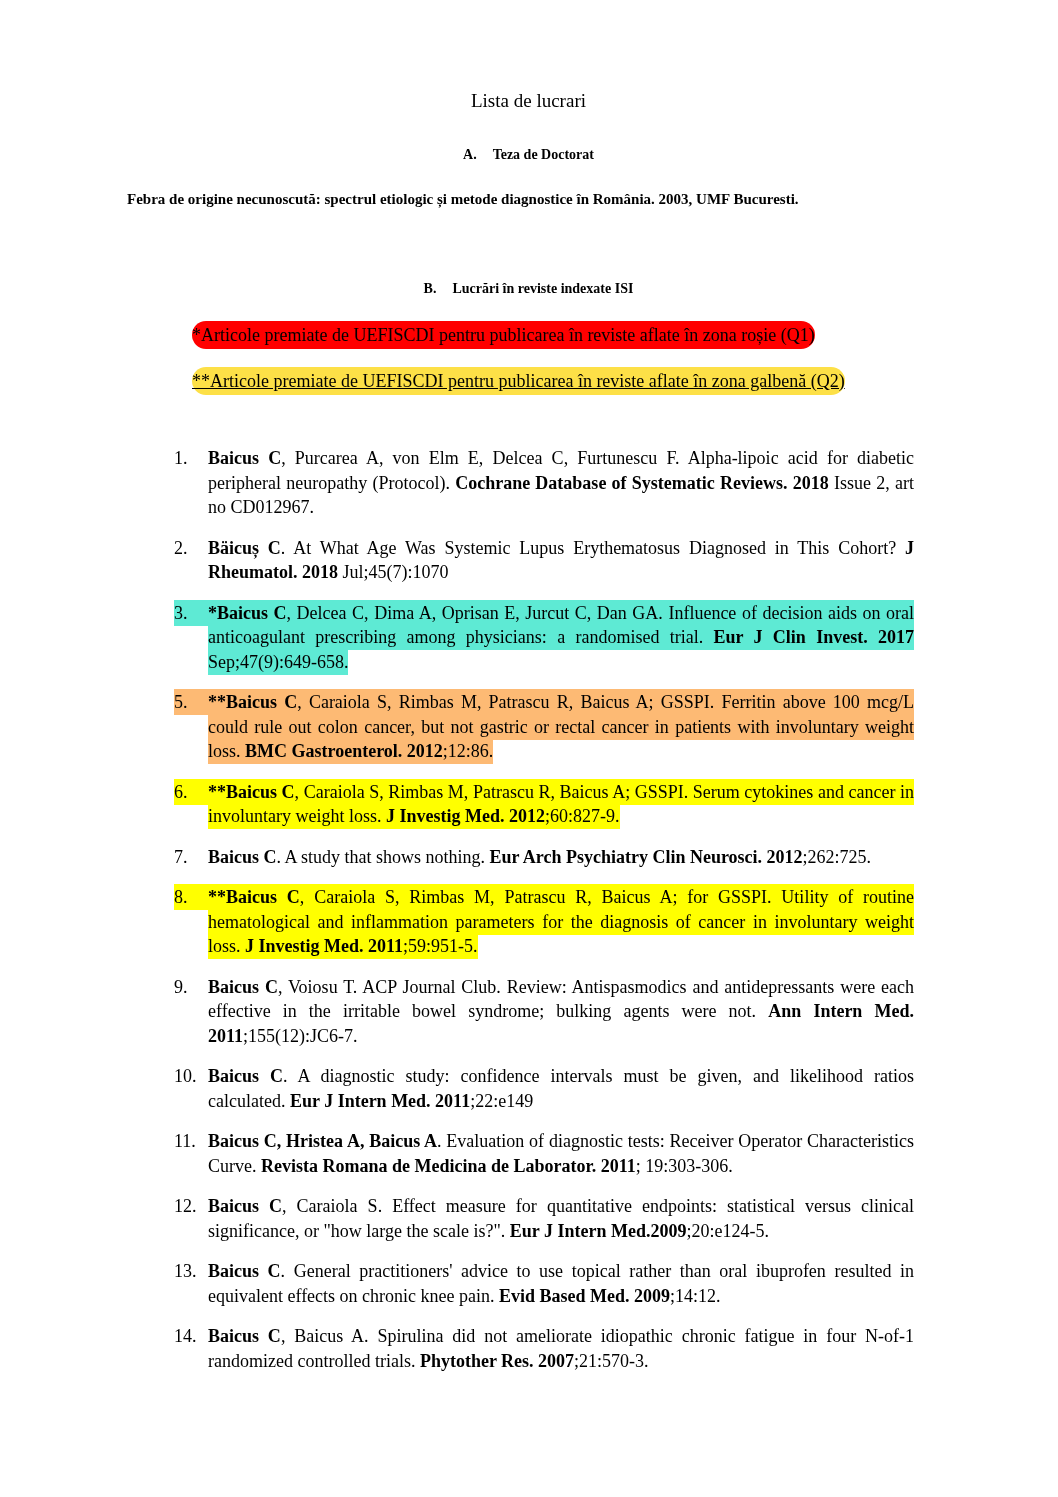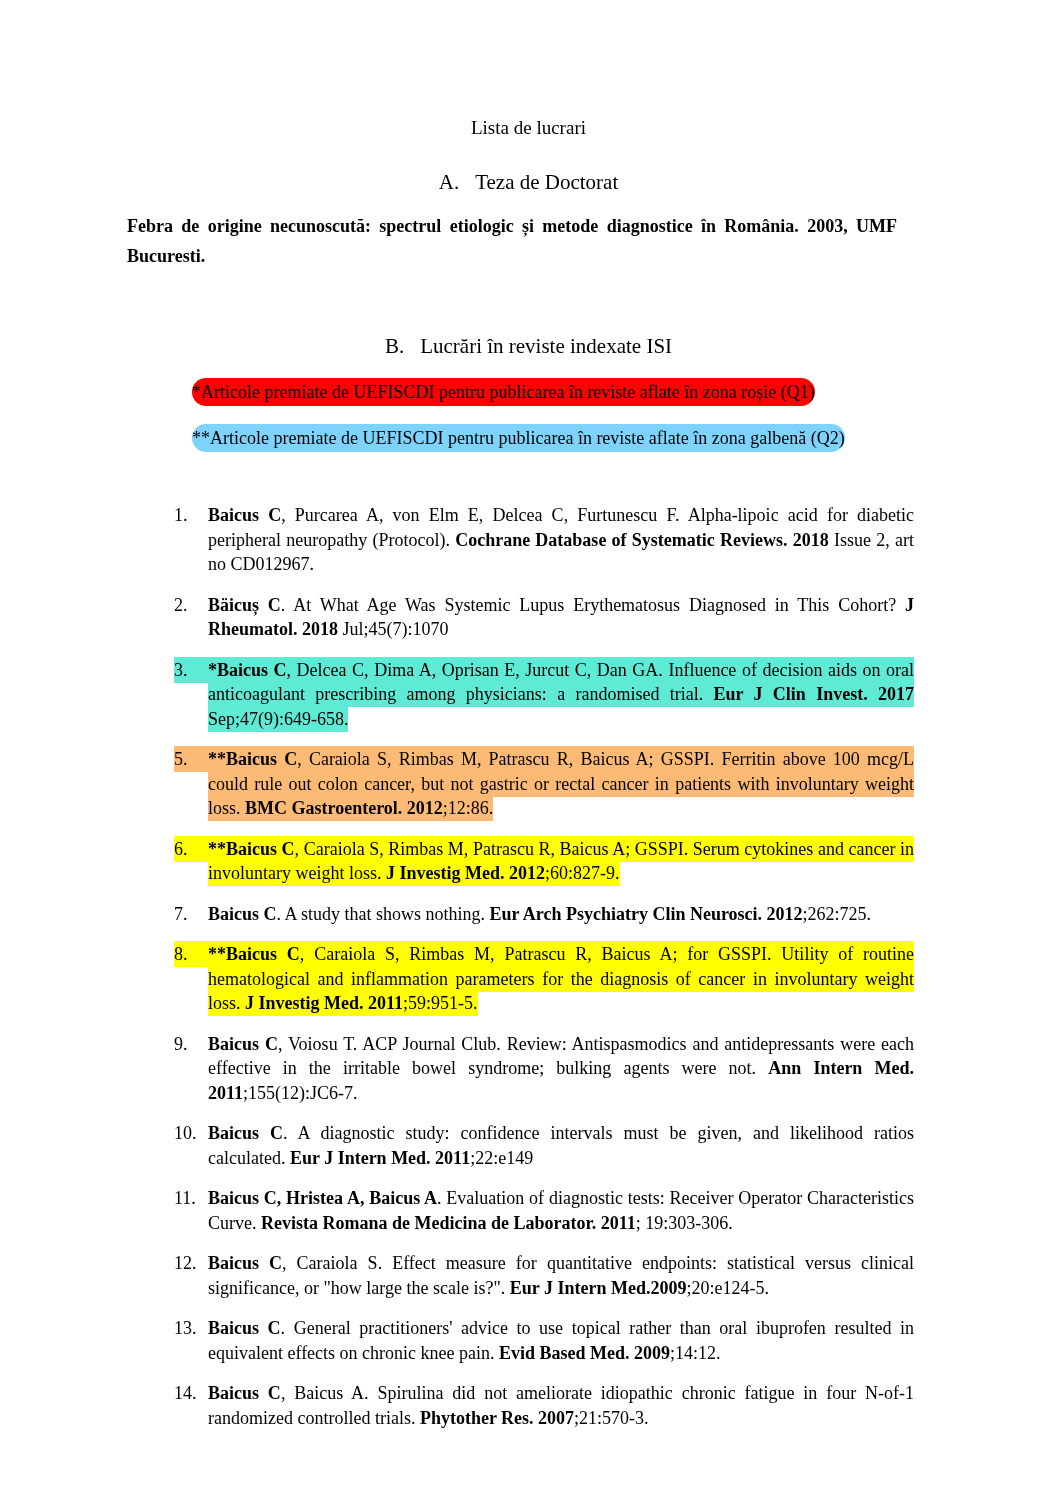--- a/index.html
+++ b/index.html
@@ -11,45 +11,45 @@
     width: 1058px;
     height: 1497px;
     overflow: hidden;
     font-family: "Liberation Serif", "DejaVu Serif", serif;
     color: #000000;
   }
   .page {
     box-sizing: border-box;
     width: 1058px;
     height: 1497px;
-    padding: 115px 128px 0 127px;
+    padding: 88px 128px 0 127px;
   }
   .title {
     margin: 0;
     font-size: 19px;
     line-height: 26px;
     font-weight: normal;
     text-align: center;
   }
   .section-heading {
     margin: 0;
-    font-size: 21px;
+    font-size: 14px;
     line-height: 26px;
-    font-weight: normal;
+    font-weight: bold;
     text-align: center;
   }
   .section-heading .sec-label {
     margin-right: 16px;
   }
   .heading-a { margin-top: 28px; }
   .heading-b { margin-top: 62px; }
   .thesis {
     margin: 16px 0 0 0;
     width: 770px;
-    font-size: 18px;
+    font-size: 15px;
     line-height: 30px;
     font-weight: bold;
     text-align: justify;
   }
   .legend {
     margin: 20px 0 0 65px;
     width: 738px;
     font-size: 18px;
     line-height: 26px;
     text-align: justify;
@@ -91,21 +91,21 @@
   <p class="title">Lista de lucrari</p>
 
   <p class="section-heading heading-a"><span class="sec-label">A.</span><span>Teza de Doctorat</span></p>
 
   <p class="thesis">Febra de origine necunoscută: spectrul etiologic și metode diagnostice în România. 2003, UMF Bucuresti.</p>
 
   <p class="section-heading heading-b"><span class="sec-label">B.</span><span>Lucrări în reviste indexate ISI</span></p>
 
   <p class="legend"><span class="hl" style="background-color: rgb(255, 0, 0);">*Articole premiate de UEFISCDI pentru publicarea în reviste aflate în zona roșie (Q1)</span></p>
 
-  <p class="legend"><span class="hl" style="background-color: #7dd3fc;">**Articole premiate de UEFISCDI pentru publicarea în reviste aflate în zona galbenă (Q2)</span></p>
+  <p class="legend"><span class="hl" style="background-color: #fde047; text-decoration: underline;">**Articole premiate de UEFISCDI pentru publicarea în reviste aflate în zona galbenă (Q2)</span></p>
 
   <div class="refs">
       <div class="ref-item"><span class="hl-span"><span class="num">1.</span><b>Baicus C</b><span>, Purcarea A, von Elm E, Delcea C, Furtunescu F. Alpha-lipoic acid for diabetic peripheral neuropathy (Protocol). </span><b>Cochrane Database of Systematic Reviews. 2018</b><span> Issue 2, art no CD012967.</span></span></div>
       <div class="ref-item"><span class="hl-span"><span class="num">2.</span><b>Bäicuș C</b><span>. At What Age Was Systemic Lupus Erythematosus Diagnosed in This Cohort? </span><b>J Rheumatol. 2018</b><span> Jul;45(7):1070</span></span></div>
       <div class="ref-item"><span class="hl-span" style="background-color: #5eead4;"><span class="num">3.</span><b>*Baicus C</b><span>, Delcea C, Dima A, Oprisan E, Jurcut C, Dan GA. Influence of decision aids on oral anticoagulant prescribing among physicians: a randomised trial. </span><b>Eur J Clin Invest. 2017</b><span> Sep;47(9):649-658.</span></span></div>
       <div class="ref-item"><span class="hl-span" style="background-color: #fdba74;"><span class="num">5.</span><b>**Baicus C</b><span>, Caraiola S, Rimbas M, Patrascu R, Baicus A; GSSPI. Ferritin above 100 mcg/L could rule out colon cancer, but not gastric or rectal cancer in patients with involuntary weight loss. </span><b>BMC Gastroenterol. 2012</b><span>;12:86.</span></span></div>
       <div class="ref-item"><span class="hl-span" style="background-color: rgb(255, 255, 0);"><span class="num">6.</span><b>**Baicus C</b><span>, Caraiola S, Rimbas M, Patrascu R, Baicus A; GSSPI. Serum cytokines and cancer in involuntary weight loss. </span><b>J Investig Med. 2012</b><span>;60:827-9.</span></span></div>
       <div class="ref-item"><span class="hl-span"><span class="num">7.</span><b>Baicus C</b><span>. A study that shows nothing. </span><b>Eur Arch Psychiatry Clin Neurosci. 2012</b><span>;262:725.</span></span></div>
       <div class="ref-item"><span class="hl-span" style="background-color: rgb(255, 255, 0);"><span class="num">8.</span><b>**Baicus C</b><span>, Caraiola S, Rimbas M, Patrascu R, Baicus A; for GSSPI. Utility of routine hematological and inflammation parameters for the diagnosis of cancer in involuntary weight loss. </span><b>J Investig Med. 2011</b><span>;59:951-5.</span></span></div>
       <div class="ref-item"><span class="hl-span"><span class="num">9.</span><b>Baicus C</b><span>, Voiosu T. ACP Journal Club. Review: Antispasmodics and antidepressants were each effective in the irritable bowel syndrome; bulking agents were not. </span><b>Ann Intern Med. 2011</b><span>;155(12):JC6-7.</span></span></div>

